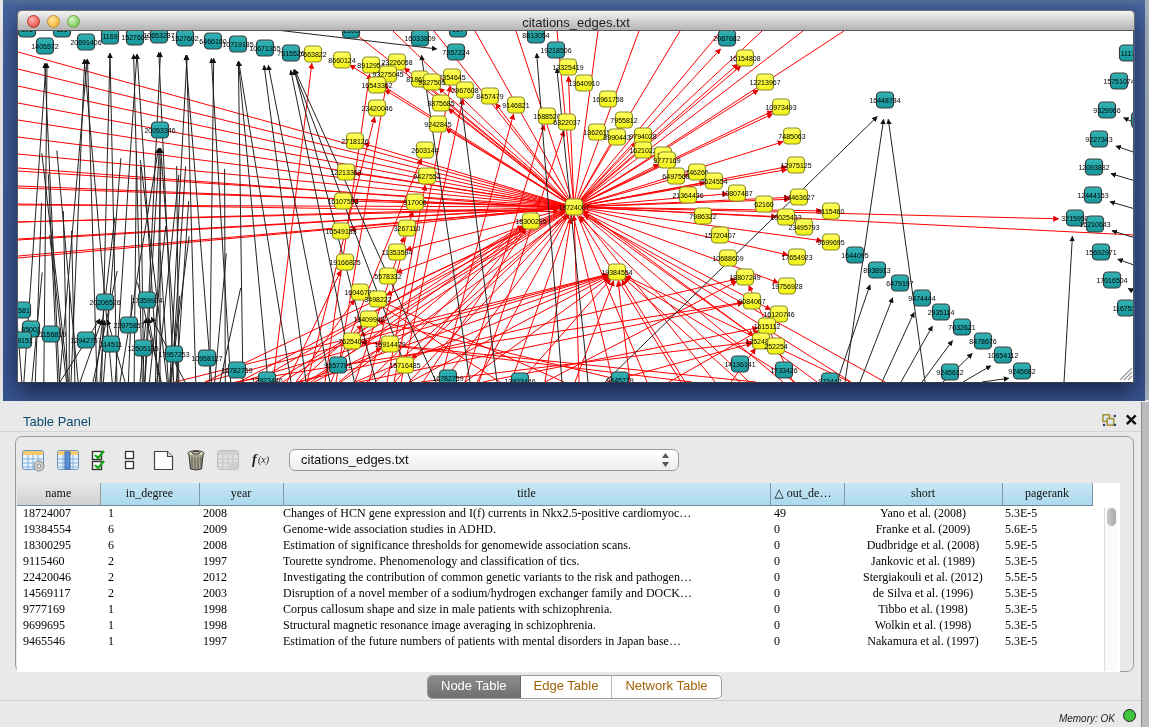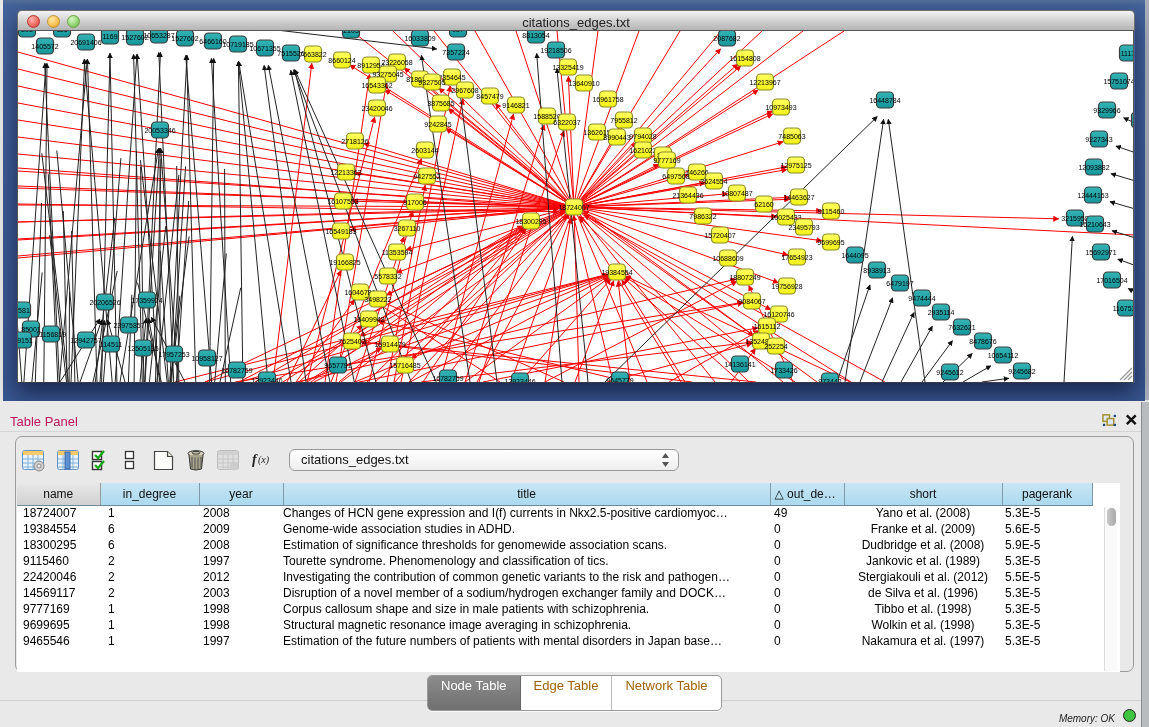--- a/index.html
+++ b/index.html
@@ -6,38 +6,38 @@
 .rstrip { position:absolute; right:0; top:0; width:4px; height:400px; background:#a8b0ba; }
 .win { position:absolute; left:17px; top:10px; width:1118px; height:373px; border-radius:5px 5px 0 0; box-shadow:0 10px 22px rgba(0,0,20,0.55); }
 .tbar { position:absolute; left:0; top:0; width:100%; height:21px; border-radius:5px 5px 0 0; background:linear-gradient(#f4f4f4,#cfcfcf 55%,#b4b4b4); border:1px solid #6e6e6e; border-bottom:1px solid #585858; }
 .tl { position:absolute; top:4px; width:13px; height:13px; border-radius:50%; }
 .title { position:absolute; top:4px; width:100%; text-align:center; font-size:13px; color:#222; }
 .canvas { position:absolute; left:0; top:21px; width:1117px; height:352px; background:#fff; border-left:1px solid #555; border-right:1px solid #555; border-bottom:1px solid #3a3a46; overflow:hidden; }
 .panel { position:absolute; left:0; top:401px; width:1149px; height:329px; background:#e9e9e9; }
 .sep1 { position:absolute; left:0; top:30px; width:1149px; height:1px; background:#d4d4d4; }
 .sep2 { position:absolute; left:0; top:299px; width:1149px; height:1px; background:#cfcfcf; }
 .rbar { position:absolute; right:0; top:1px; width:8px; height:325px; background:#b9bcbe; border-left:1px solid #8a8a8a; }
-.ptitle { position:absolute; left:10px; top:13px; font-size:13px; color:#be185d; }
+.ptitle { position:absolute; left:23px; top:13px; font-size:13px; color:#0c4a6e; }
 .pbox { position:absolute; left:15px; top:35px; width:1119px; height:236px; border:1px solid #9c9c9c; border-radius:7px; }
 .ddown { position:absolute; left:273px; top:12px; width:390px; height:22px; background:linear-gradient(#fff,#eee); border:1px solid #999; border-radius:6px; font-size:13px; color:#111; line-height:20px; padding-left:11px; }
 .tblwrap { position:absolute; left:1px; top:46px; width:1103px; height:189px; background:#fff; overflow:hidden; }
-table { border-collapse:collapse; table-layout:fixed; width:1075px; font-size:12px; }
+table { border-collapse:collapse; table-layout:fixed; width:1075px; font-size:12px;font-family:Liberation Serif, serif; }
 th { height:22px; background:linear-gradient(#c9e6f4,#aad9ee); border-right:1px solid #7e9aaa; border-bottom:1px solid #6e8a9a; font-weight:normal; font-size:12px; color:#111; }
 th.first { background:linear-gradient(#e8e8e8,#d0d0d0); border-right:1px solid #999; }
 td { height:16px; padding:0; white-space:nowrap; overflow:hidden; color:#000; }
 td.c1 { padding-left:6px; }
 td.c2 { padding-left:8px; }
 td.c3 { padding-left:4px; }
 td.c4 { padding-left:0px; }
 td.c5 { padding-left:4px; }
 td.c6 { text-align:center; }
 td.c7 { padding-left:3px; }
 .sbar { position:absolute; right:16px; top:70px; width:13px; height:164px; background:#fafafa; border-left:1px solid #ddd; }
 .sthumb { position:absolute; left:2px; top:1px; width:9px; height:18px; background:linear-gradient(90deg,#c8c8c8,#a9a9a9); border-radius:5px; }
-.tabs { position:absolute; left:427px; top:274px; height:36px; display:flex; border:1px solid #9a9a9a; border-radius:5px; overflow:hidden; background:#fff; box-shadow:0 1px 0 rgba(255,255,255,.7); }
+.tabs { position:absolute; left:427px; top:274px; height:24px; display:flex; border:1px solid #9a9a9a; border-radius:5px; overflow:hidden; background:#fff; box-shadow:0 1px 0 rgba(255,255,255,.7); }
 .tab { font-size:13px; line-height:19px; padding:0 13px; color:#a16207; border-right:1px solid #bbb; }
 .tab.sel { background:linear-gradient(#8c8c8c,#6f6f6f); color:#fff; border-right:1px solid #666; }
 .tab:last-child { border-right:none; }
 .mem { position:absolute; right:34px; top:312px; font-size:10px; color:#222;font-style:italic; }
 .dot { position:absolute; right:13px; top:308px; width:13px; height:13px; border-radius:50%; background:#3ec43e; border:1px solid #222; }
 .fl { position:absolute; top:11px; width:15px; height:15px; }
 </style></head>
 <body>
 <div class="blue"></div>
 <div class="rstrip"></div>

